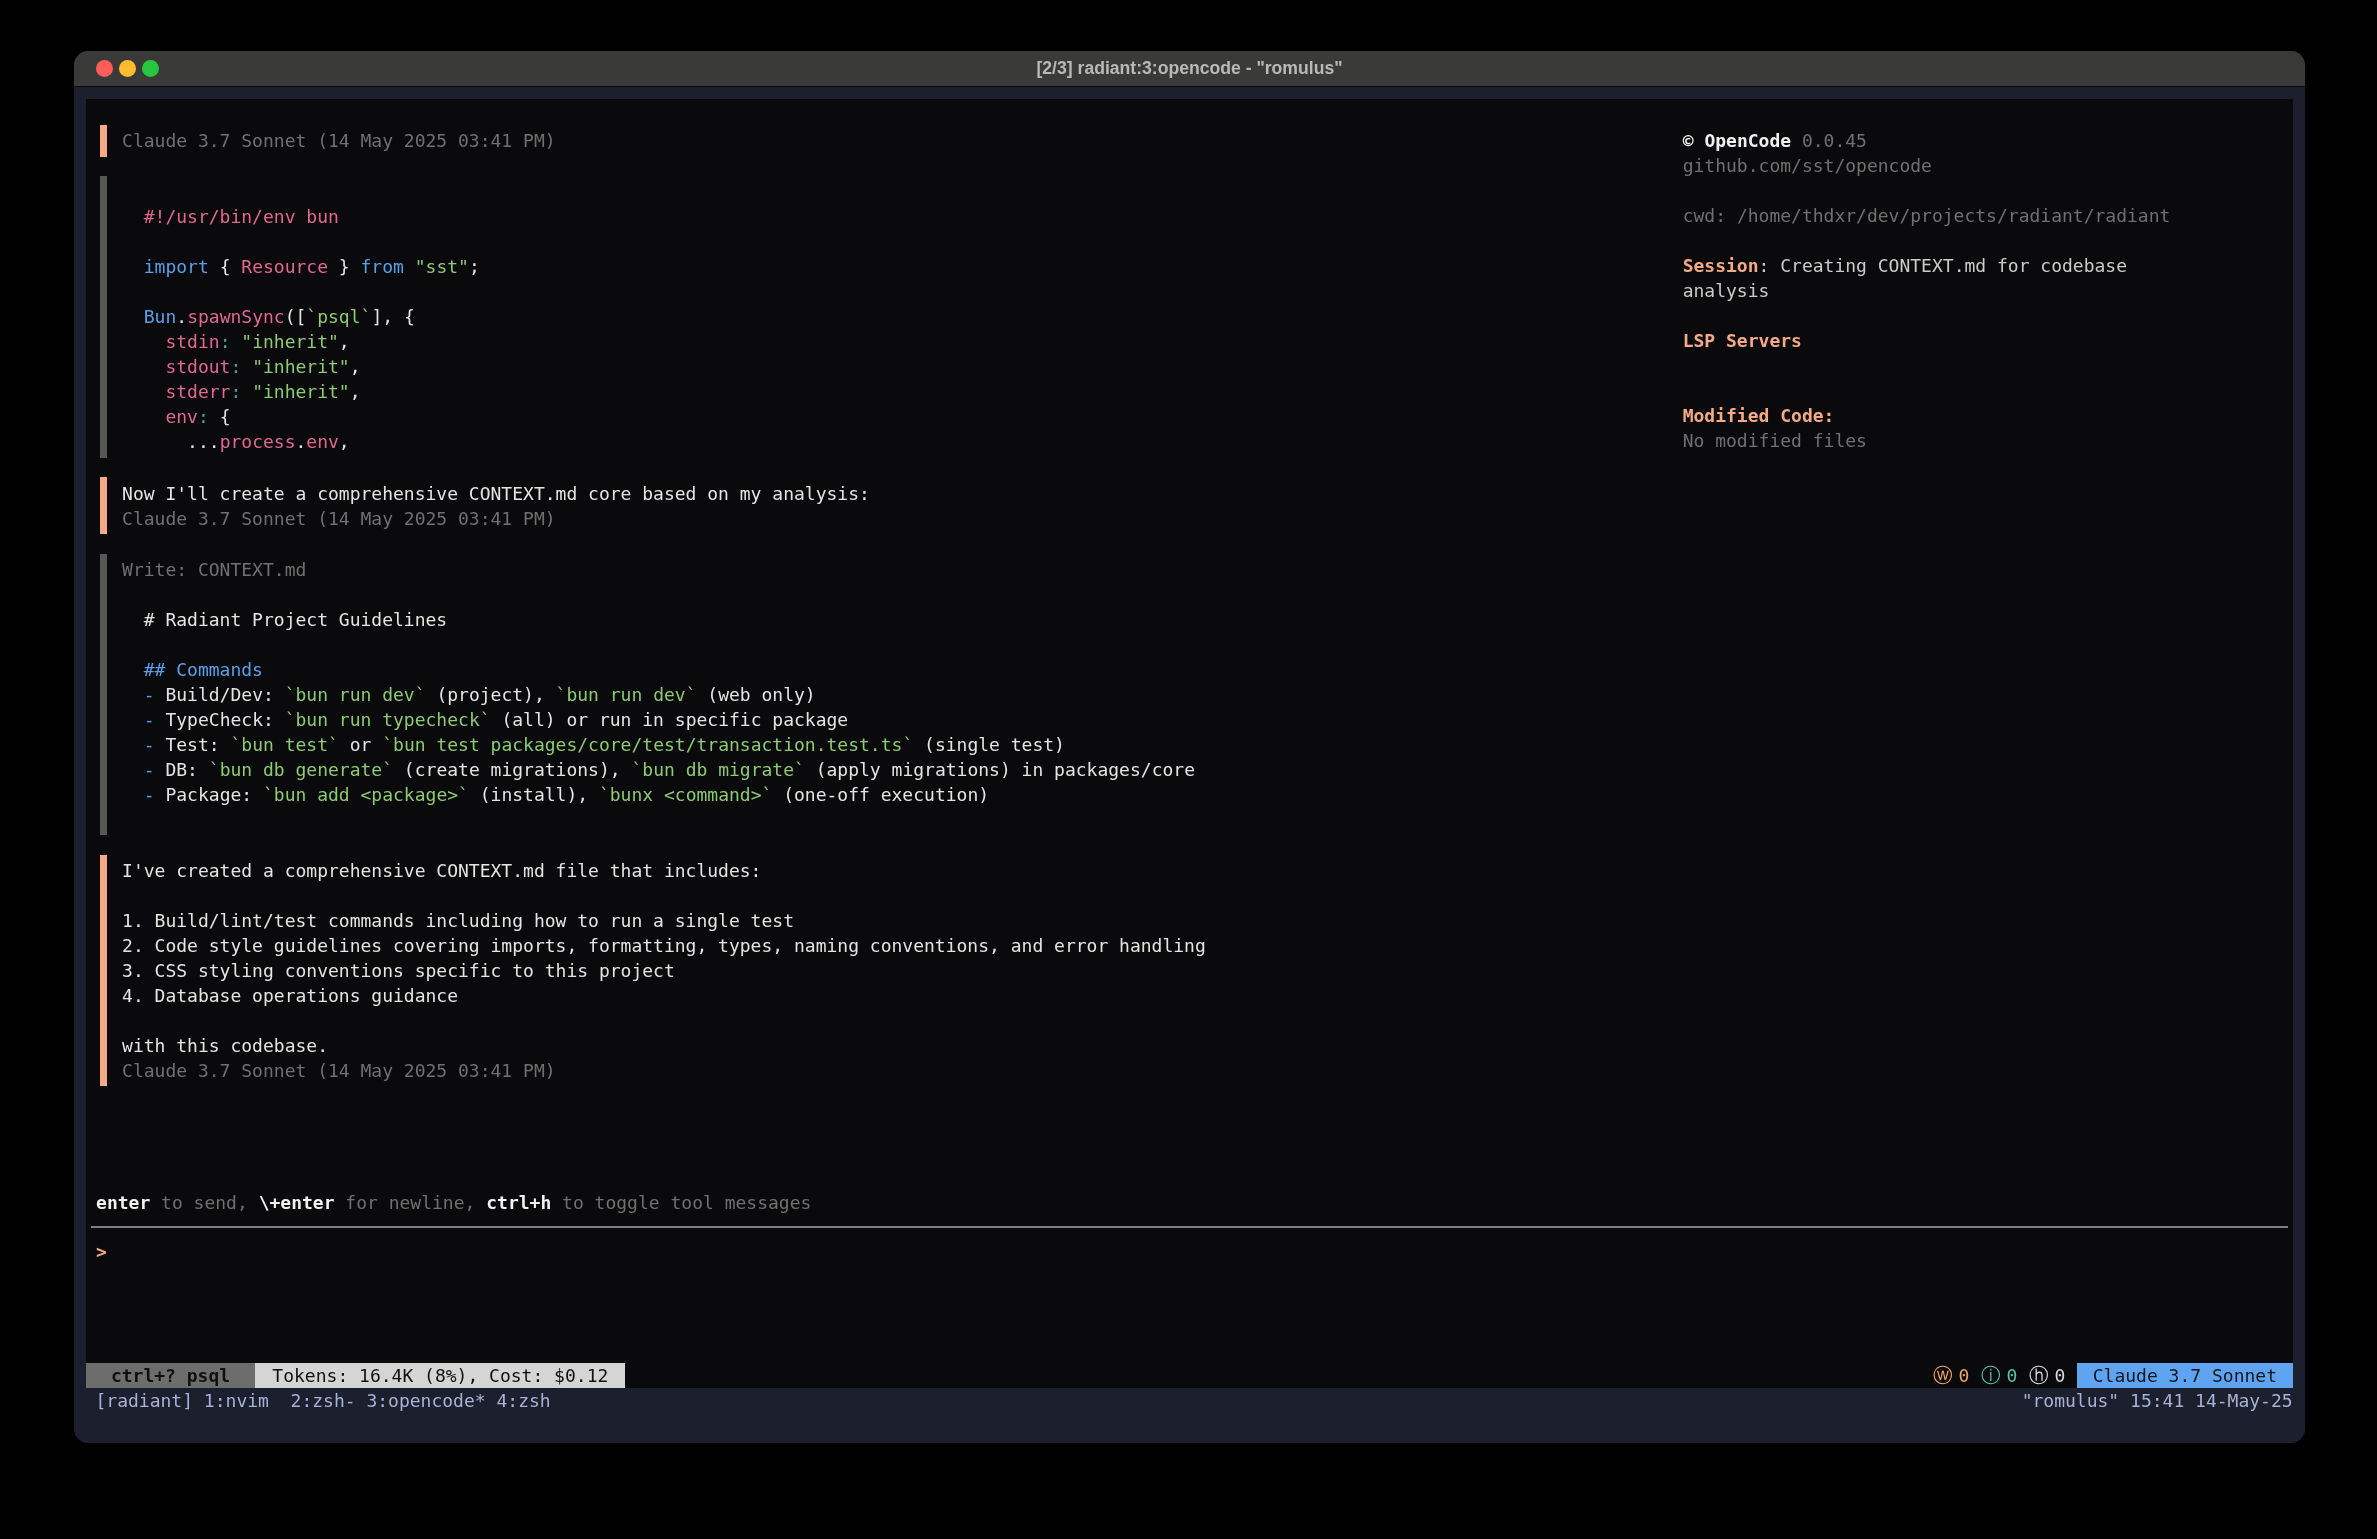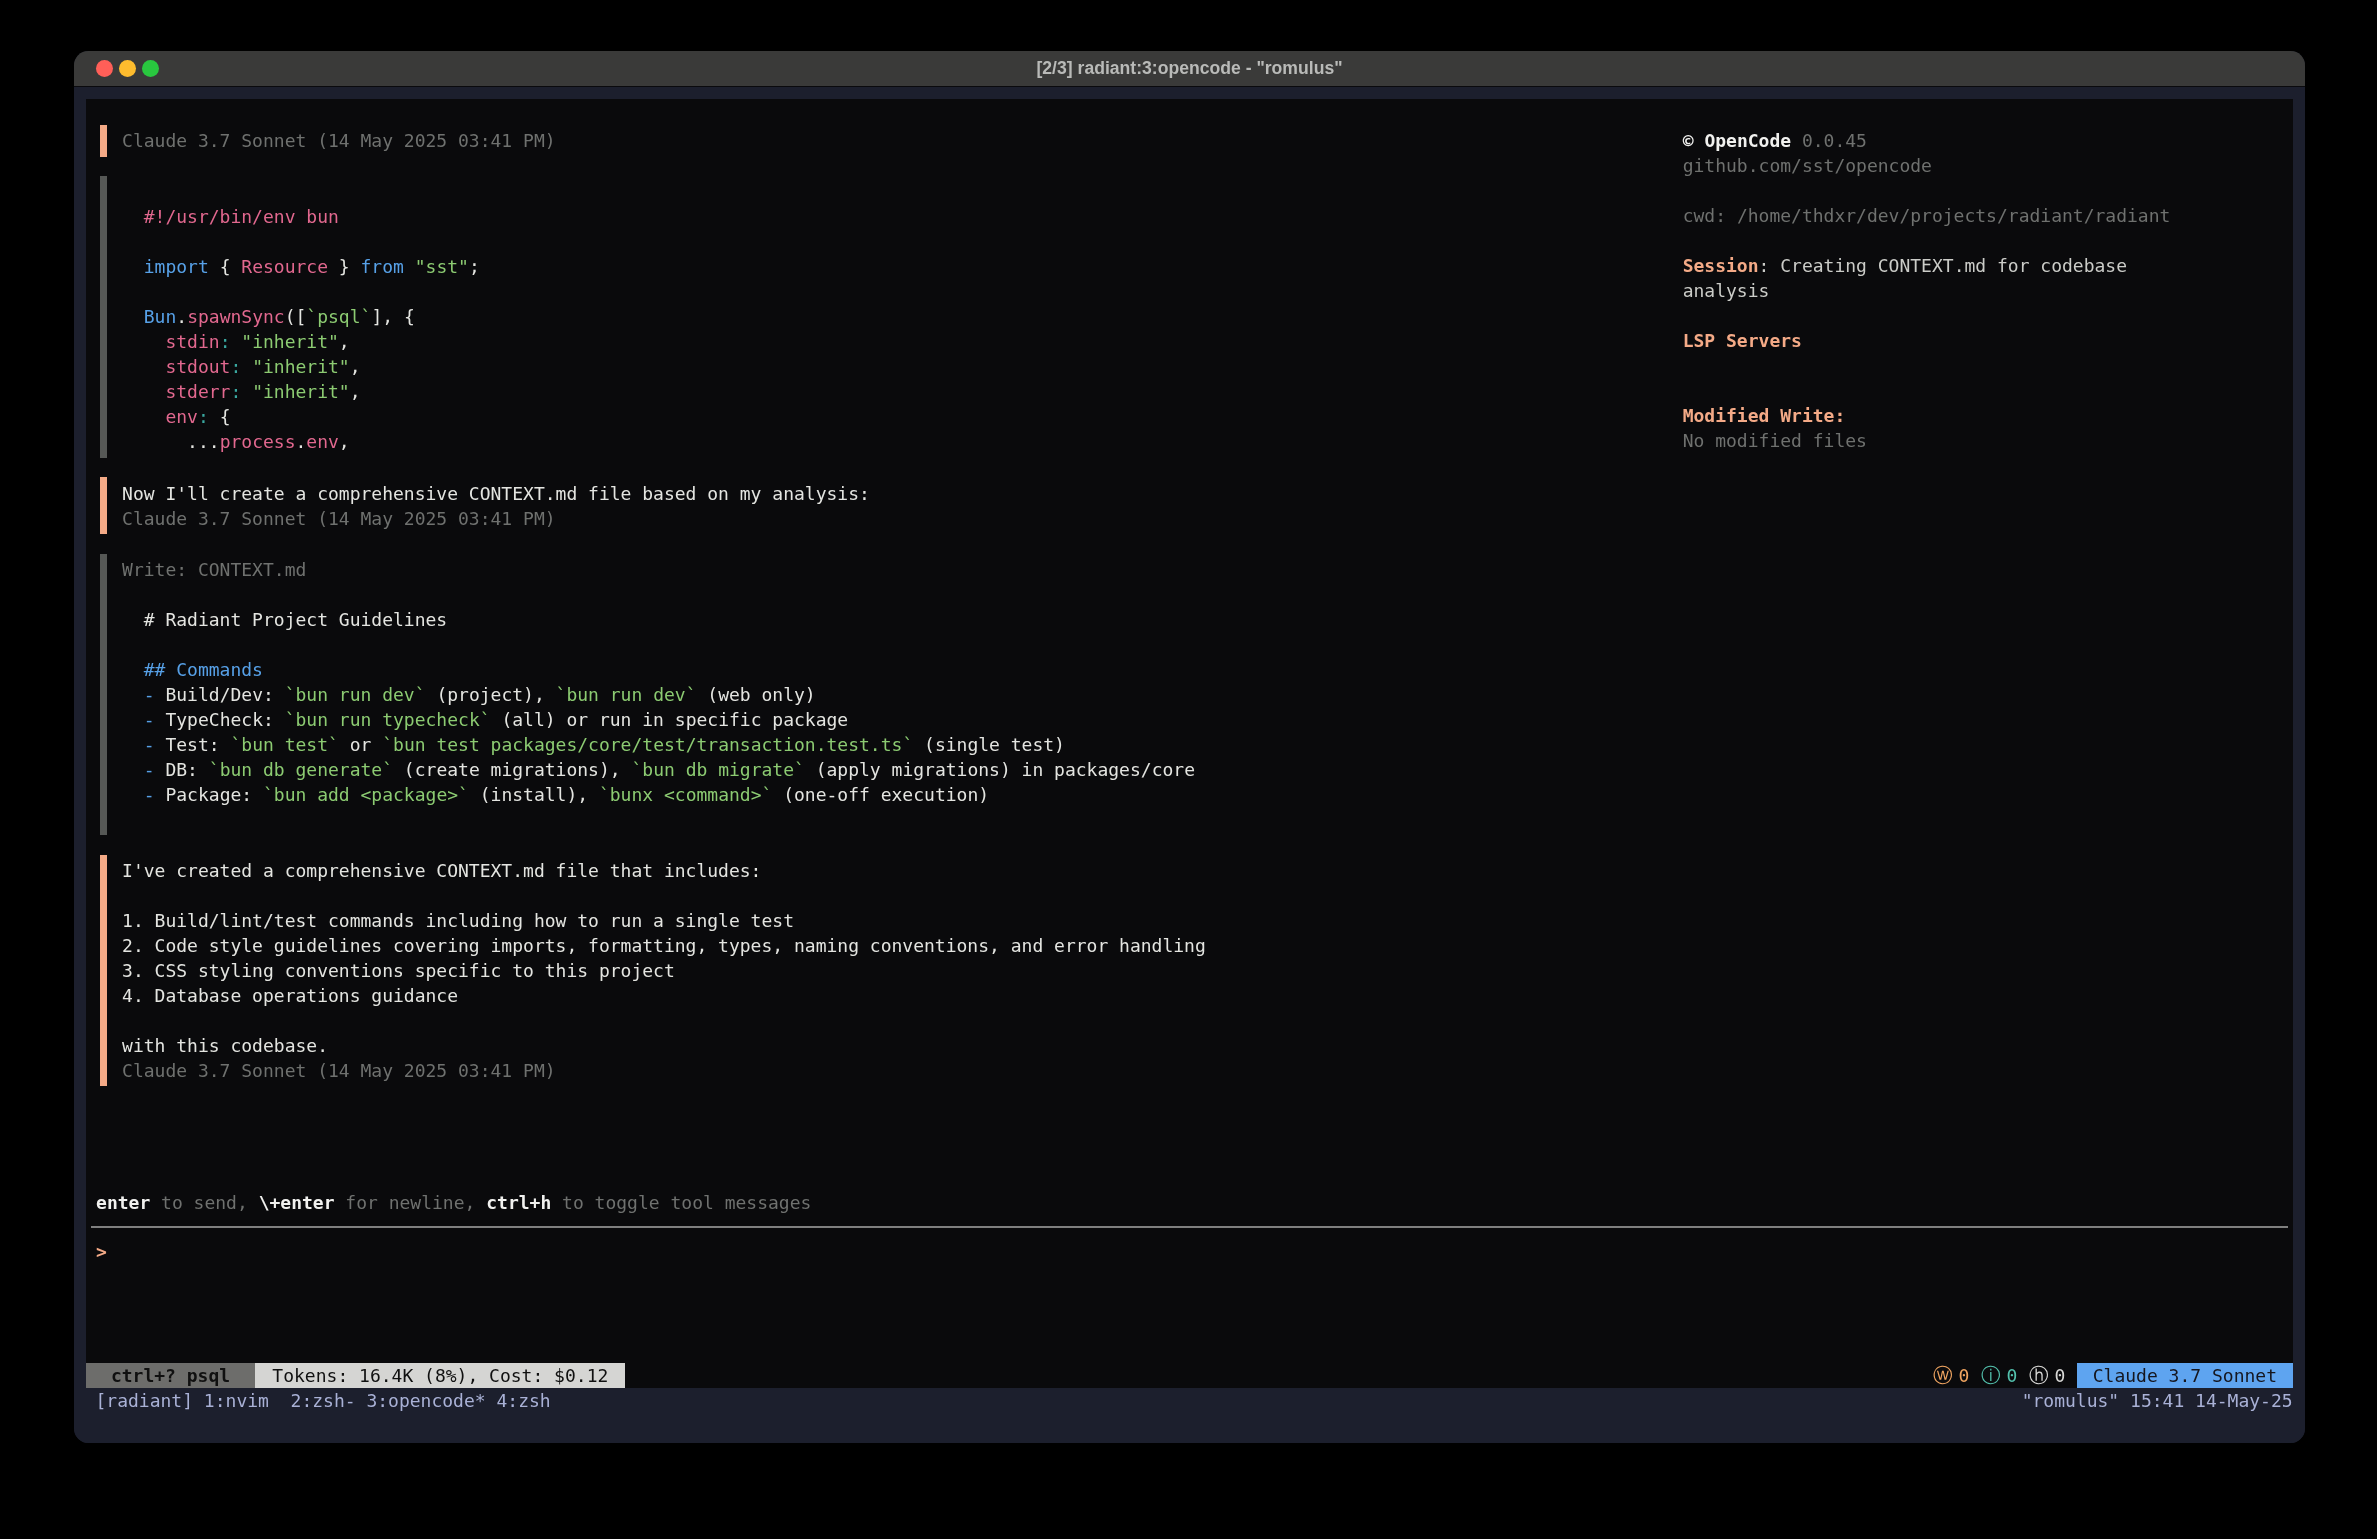--- a/index.html
+++ b/index.html
@@ -61,21 +61,21 @@
           <div class="line"><span style="color: rgb(228, 229, 225);">  </span><span style="color: rgb(87, 161, 232);">import</span><span style="color: rgb(228, 229, 225);"> { </span><span style="color: rgb(226, 104, 143);">Resource</span><span style="color: rgb(228, 229, 225);"> } </span><span style="color: rgb(87, 161, 232);">from</span><span style="color: rgb(228, 229, 225);"> </span><span style="color: rgb(140, 203, 114);">"sst"</span><span style="color: rgb(228, 229, 225);">;</span></div>
           <div class="line">&nbsp;</div>
           <div class="line"><span style="color: rgb(228, 229, 225);">  </span><span style="color: rgb(87, 161, 232);">Bun</span><span style="color: rgb(228, 229, 225);">.</span><span style="color: rgb(226, 104, 143);">spawnSync</span><span style="color: rgb(228, 229, 225);">([</span><span style="color: rgb(140, 203, 114);">`psql`</span><span style="color: rgb(228, 229, 225);">], {</span></div>
           <div class="line"><span style="color: rgb(228, 229, 225);">    </span><span style="color: rgb(226, 104, 143);">stdin</span><span style="color: rgb(58, 168, 160);">:</span><span style="color: rgb(228, 229, 225);"> </span><span style="color: rgb(140, 203, 114);">"inherit"</span><span style="color: rgb(228, 229, 225);">,</span></div>
           <div class="line"><span style="color: rgb(228, 229, 225);">    </span><span style="color: rgb(226, 104, 143);">stdout</span><span style="color: rgb(58, 168, 160);">:</span><span style="color: rgb(228, 229, 225);"> </span><span style="color: rgb(140, 203, 114);">"inherit"</span><span style="color: rgb(228, 229, 225);">,</span></div>
           <div class="line"><span style="color: rgb(228, 229, 225);">    </span><span style="color: rgb(226, 104, 143);">stderr</span><span style="color: rgb(58, 168, 160);">:</span><span style="color: rgb(228, 229, 225);"> </span><span style="color: rgb(140, 203, 114);">"inherit"</span><span style="color: rgb(228, 229, 225);">,</span></div>
           <div class="line"><span style="color: rgb(228, 229, 225);">    </span><span style="color: rgb(226, 104, 143);">env</span><span style="color: rgb(58, 168, 160);">:</span><span style="color: rgb(228, 229, 225);"> {</span></div>
           <div class="line"><span style="color: rgb(228, 229, 225);">      ...</span><span style="color: rgb(226, 104, 143);">process</span><span style="color: rgb(228, 229, 225);">.</span><span style="color: rgb(226, 104, 143);">env</span><span style="color: rgb(228, 229, 225);">,</span></div>
         </div>
         <div class="block accent-peach">
-          <div class="line"><span style="color: rgb(228, 229, 225);">Now I'll create a comprehensive CONTEXT.md file based on my analysis:</span></div>
+          <div class="line"><span style="color: rgb(228, 229, 225);">Now I'll create a comprehensive CONTEXT.md core based on my analysis:</span></div>
           <div class="line"><span style="color: rgb(111, 113, 111);">Claude 3.7 Sonnet (14 May 2025 03:41 PM)</span></div>
         </div>
         <div class="block accent-gray">
           <div class="line"><span style="color: rgb(111, 113, 111);">Write: CONTEXT.md</span></div>
           <div class="line">&nbsp;</div>
           <div class="line"><span style="color: rgb(228, 229, 225);">  # Radiant Project Guidelines</span></div>
           <div class="line">&nbsp;</div>
           <div class="line"><span style="color: rgb(87, 161, 232);">  ## Commands</span></div>
           <div class="line"><span style="color: rgb(228, 229, 225);">  </span><span style="color: rgb(87, 161, 232);">-</span><span style="color: rgb(228, 229, 225);"> Build/Dev: </span><span style="color: rgb(140, 203, 114);">`bun run dev`</span><span style="color: rgb(228, 229, 225);"> (project), </span><span style="color: rgb(140, 203, 114);">`bun run dev`</span><span style="color: rgb(228, 229, 225);"> (web only)</span></div>
           <div class="line"><span style="color: rgb(228, 229, 225);">  </span><span style="color: rgb(87, 161, 232);">-</span><span style="color: rgb(228, 229, 225);"> TypeCheck: </span><span style="color: rgb(140, 203, 114);">`bun run typecheck`</span><span style="color: rgb(228, 229, 225);"> (all) or run in specific package</span></div>
@@ -101,21 +101,21 @@
         <div class="line"><span style="color: rgb(111, 113, 111);">github.com/sst/opencode</span></div>
         <div class="line">&nbsp;</div>
         <div class="line"><span style="color: rgb(111, 113, 111);">cwd: </span><span style="color: rgb(111, 113, 111);">/home/thdxr/dev/projects/radiant/radiant</span></div>
         <div class="line">&nbsp;</div>
         <div class="line"><span style="color: rgb(244, 170, 135); font-weight: bold;">Session</span><span style="color: rgb(203, 204, 200);">: </span><span style="color: rgb(203, 204, 200);">Creating CONTEXT.md for codebase</span></div>
         <div class="line"><span style="color: rgb(203, 204, 200);">analysis</span></div>
         <div class="line">&nbsp;</div>
         <div class="line"><span style="color: rgb(244, 170, 135); font-weight: bold;">LSP Servers</span></div>
         <div class="line">&nbsp;</div>
         <div class="line">&nbsp;</div>
-        <div class="line"><span style="color: rgb(244, 170, 135); font-weight: bold;">Modified Write:</span></div>
+        <div class="line"><span style="color: rgb(244, 170, 135); font-weight: bold;">Modified Code:</span></div>
         <div class="line"><span style="color: rgb(111, 113, 111);">No modified files</span></div>
       </div>
 
     <div class="help-row">
         <div class="line"><span style="color: rgb(241, 241, 239); font-weight: bold;">enter</span><span style="color: rgb(111, 113, 111);"> to send, </span><span style="color: rgb(241, 241, 239); font-weight: bold;">\+enter</span><span style="color: rgb(111, 113, 111);"> for newline, </span><span style="color: rgb(241, 241, 239); font-weight: bold;">ctrl+h</span><span style="color: rgb(111, 113, 111);"> to toggle tool messages</span></div>
       </div>
     <div class="separator"></div>
     <div class="prompt-row">
       <span class="prompt-symbol">&gt;</span>
       <span class="prompt-input"></span>

